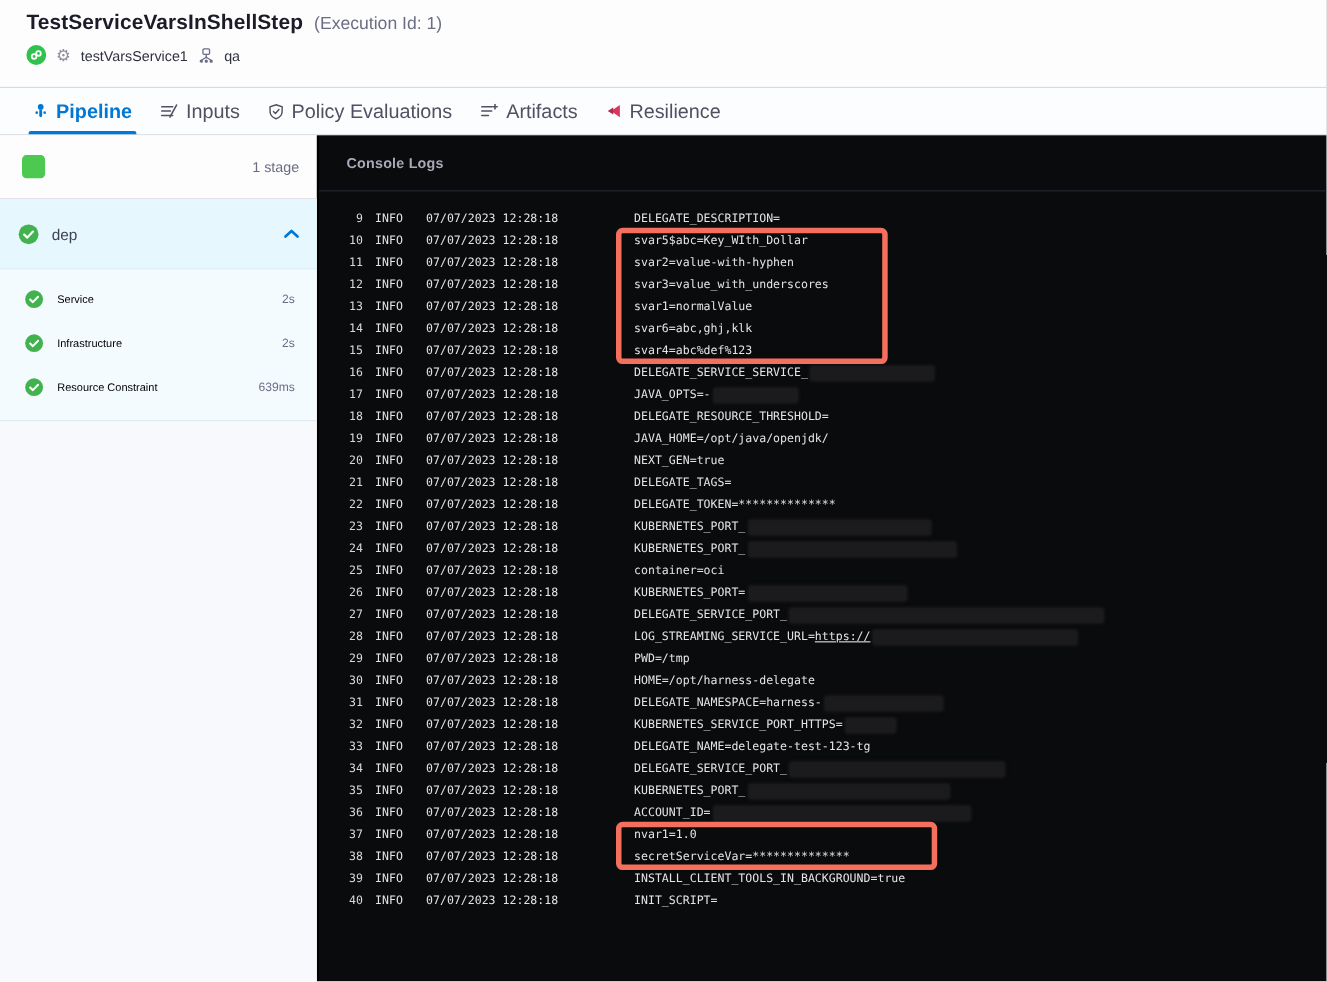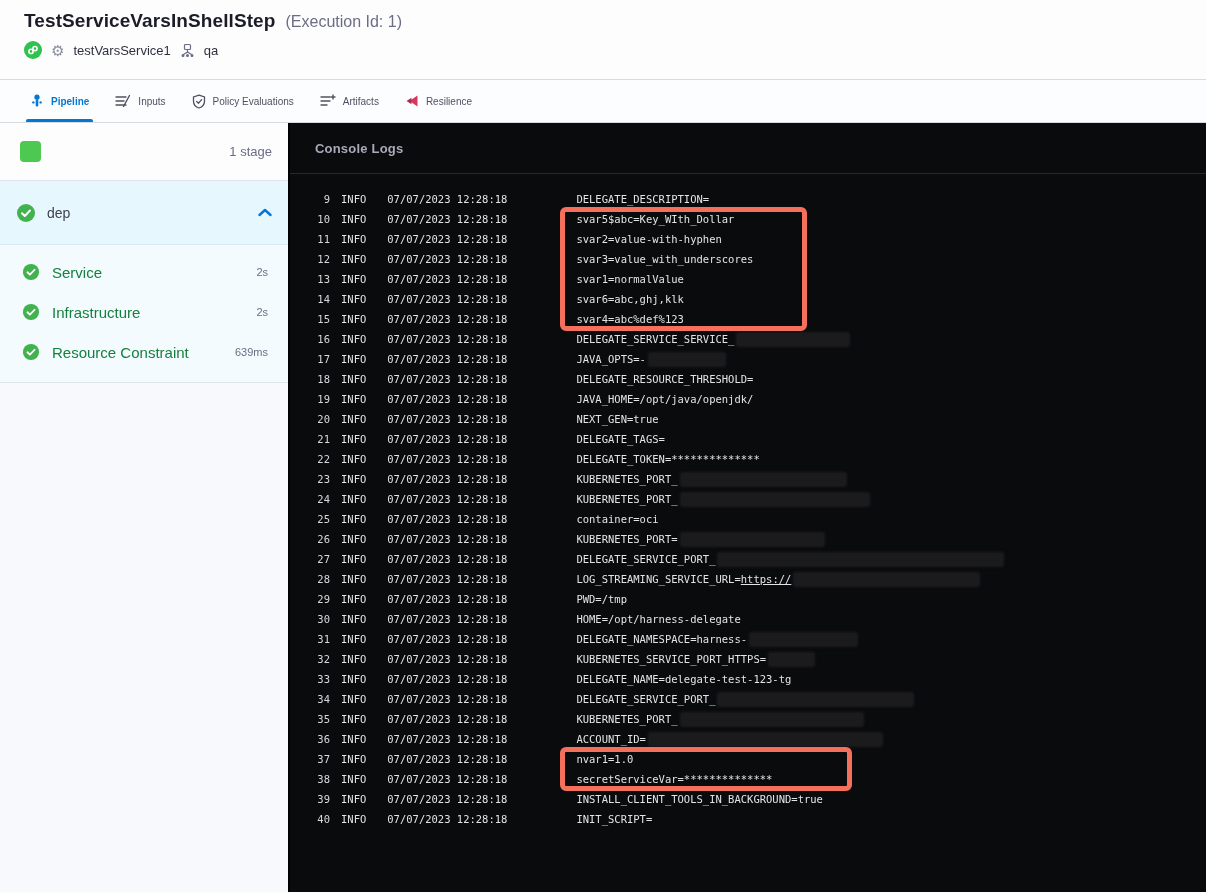--- a/index.html
+++ b/index.html
@@ -12,39 +12,39 @@
   .page-title { font-size:19px; font-weight:700; color:#1c1c28; letter-spacing:.1px; }
   .exec-id { font-size:16px; color:#6b6d85; }
   .meta-row { margin-top:9px; display:flex; align-items:center; gap:9px; }
   .meta-text { font-size:13px; color:#2f3140; }
   .icon { display:inline-flex; align-items:center; justify-content:center; }
   .status-bubble { width:18px; height:18px; border-radius:50%; background:#2fc24e; }
   .gear { font-size:15px; color:#8b8e9f; line-height:1; }
 
   
   .tab-bar { height:43px; background:#fcfdfe; border-bottom:1px solid #d9dae1; display:flex; align-items:stretch; padding-left:30px; gap:26px; }
-  .tab { position:relative; display:flex; align-items:center; gap:7px; font-size:10px; color:#4f5162; cursor:pointer; }
+  .tab { position:relative; display:flex; align-items:center; gap:7px; font-size:18px; color:#4f5162; cursor:pointer; }
   .tab.active { color:#0278d5; font-weight:600; }
   .tab.active::after { content:""; position:absolute; left:-4px; right:-4px; bottom:0; height:3px; background:#0278d5; border-radius:2px 2px 0 0; }
 
   
   .main { display:flex; height:769px; }
 
   
   .sidebar { width:290px; flex:0 0 290px; border-right:2px solid #000000; display:flex; flex-direction:column; background:#fdfdfe; }
   .stage-header { height:58px; border-bottom:1px solid #e2e3ea; display:flex; align-items:center; padding:0 16px; }
   .stage-chip { width:21px; height:21px; border-radius:4px; background:#4dc952; margin-left:4px; }
   .stage-count { margin-left:auto; font-size:13px; color:#6b6d85; }
   .dep-header { height:64px; background:#e6f7fd; display:flex; align-items:center; padding:0 16px; border-bottom:1px solid #d6ebf3; cursor:pointer; }
   .dep-label { margin-left:11px; font-size:14px; color:#3f4254; }
   .dep-chevron { margin-left:auto; }
   .steps { background:#f3fbfe; padding:7px 0 10px 0; border-bottom:1px solid #dde5ea; }
   .step { height:40px; margin:0 8px; padding:0 12px 0 14px; display:flex; align-items:center; border-radius:8px; cursor:pointer; }
   .step.selected { background:#c7ebf9; }
-  .step-label { margin-left:12px; font-size:15px; color:#15803d; }
+  .step-label { margin-left:12px; font-size:10px; color:#000000; }
   .step-duration { margin-left:auto; font-size:11px; color:#6b6d85; }
   .sidebar-rest { flex:1; background:#f7f9fc; }
 
   
   .right { flex:1; display:flex; flex-direction:column; min-width:0; }
   .console-tabs { height:58px; background:#fdfdfe; display:flex; align-items:stretch; padding-left:25px; gap:24px; }
   .ctab { position:relative; display:flex; align-items:center; font-size:14px; color:#4f5162; cursor:pointer; }
   .ctab.active { color:#1c1c28; font-weight:700; }
   .ctab.active::after { content:""; position:absolute; left:-7px; right:-7px; bottom:0; height:3px; background:#0278d5; border-radius:2px 2px 0 0; }
 

